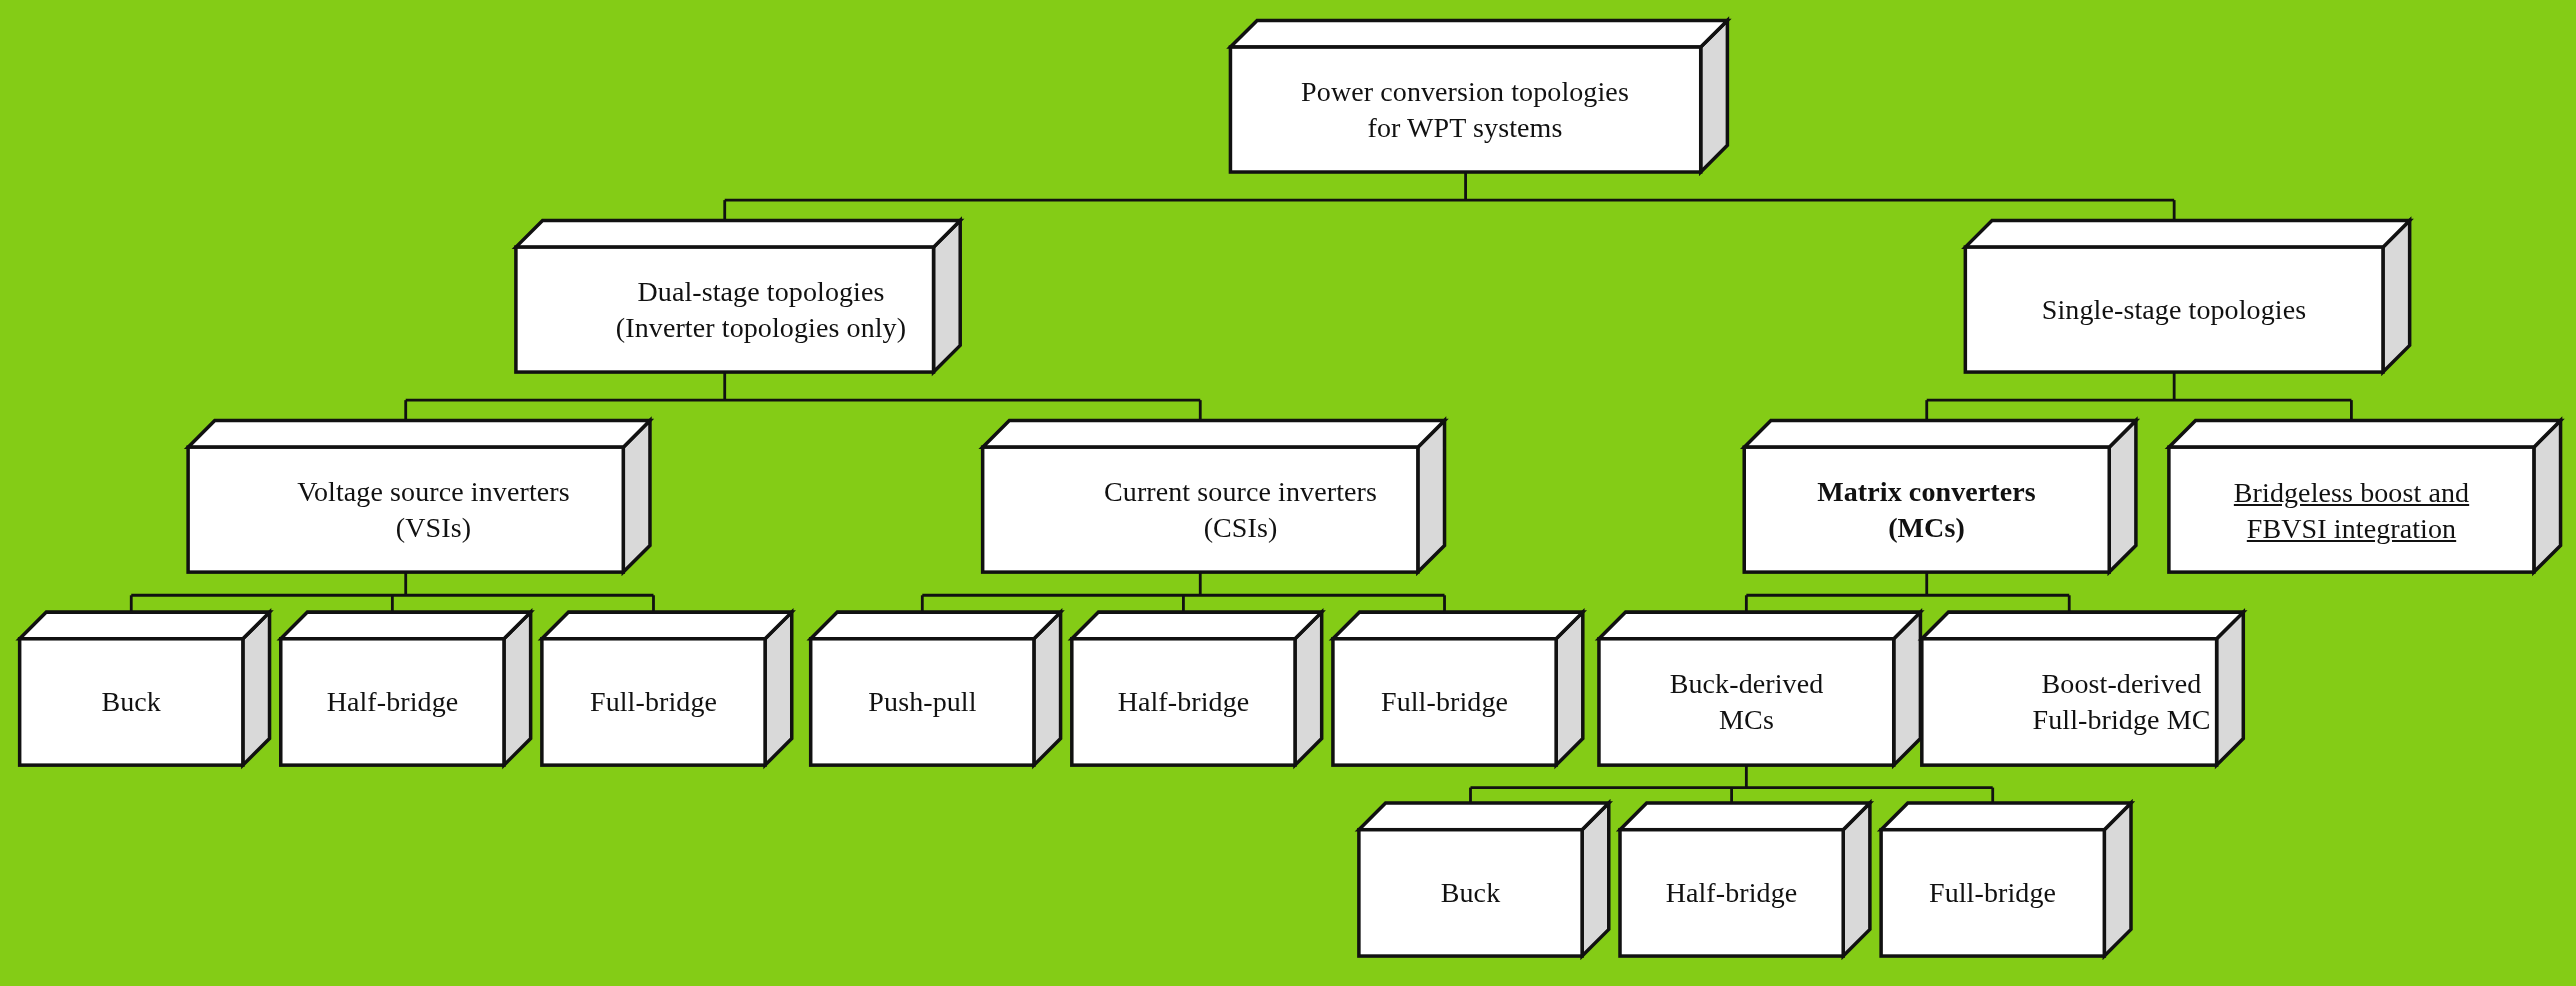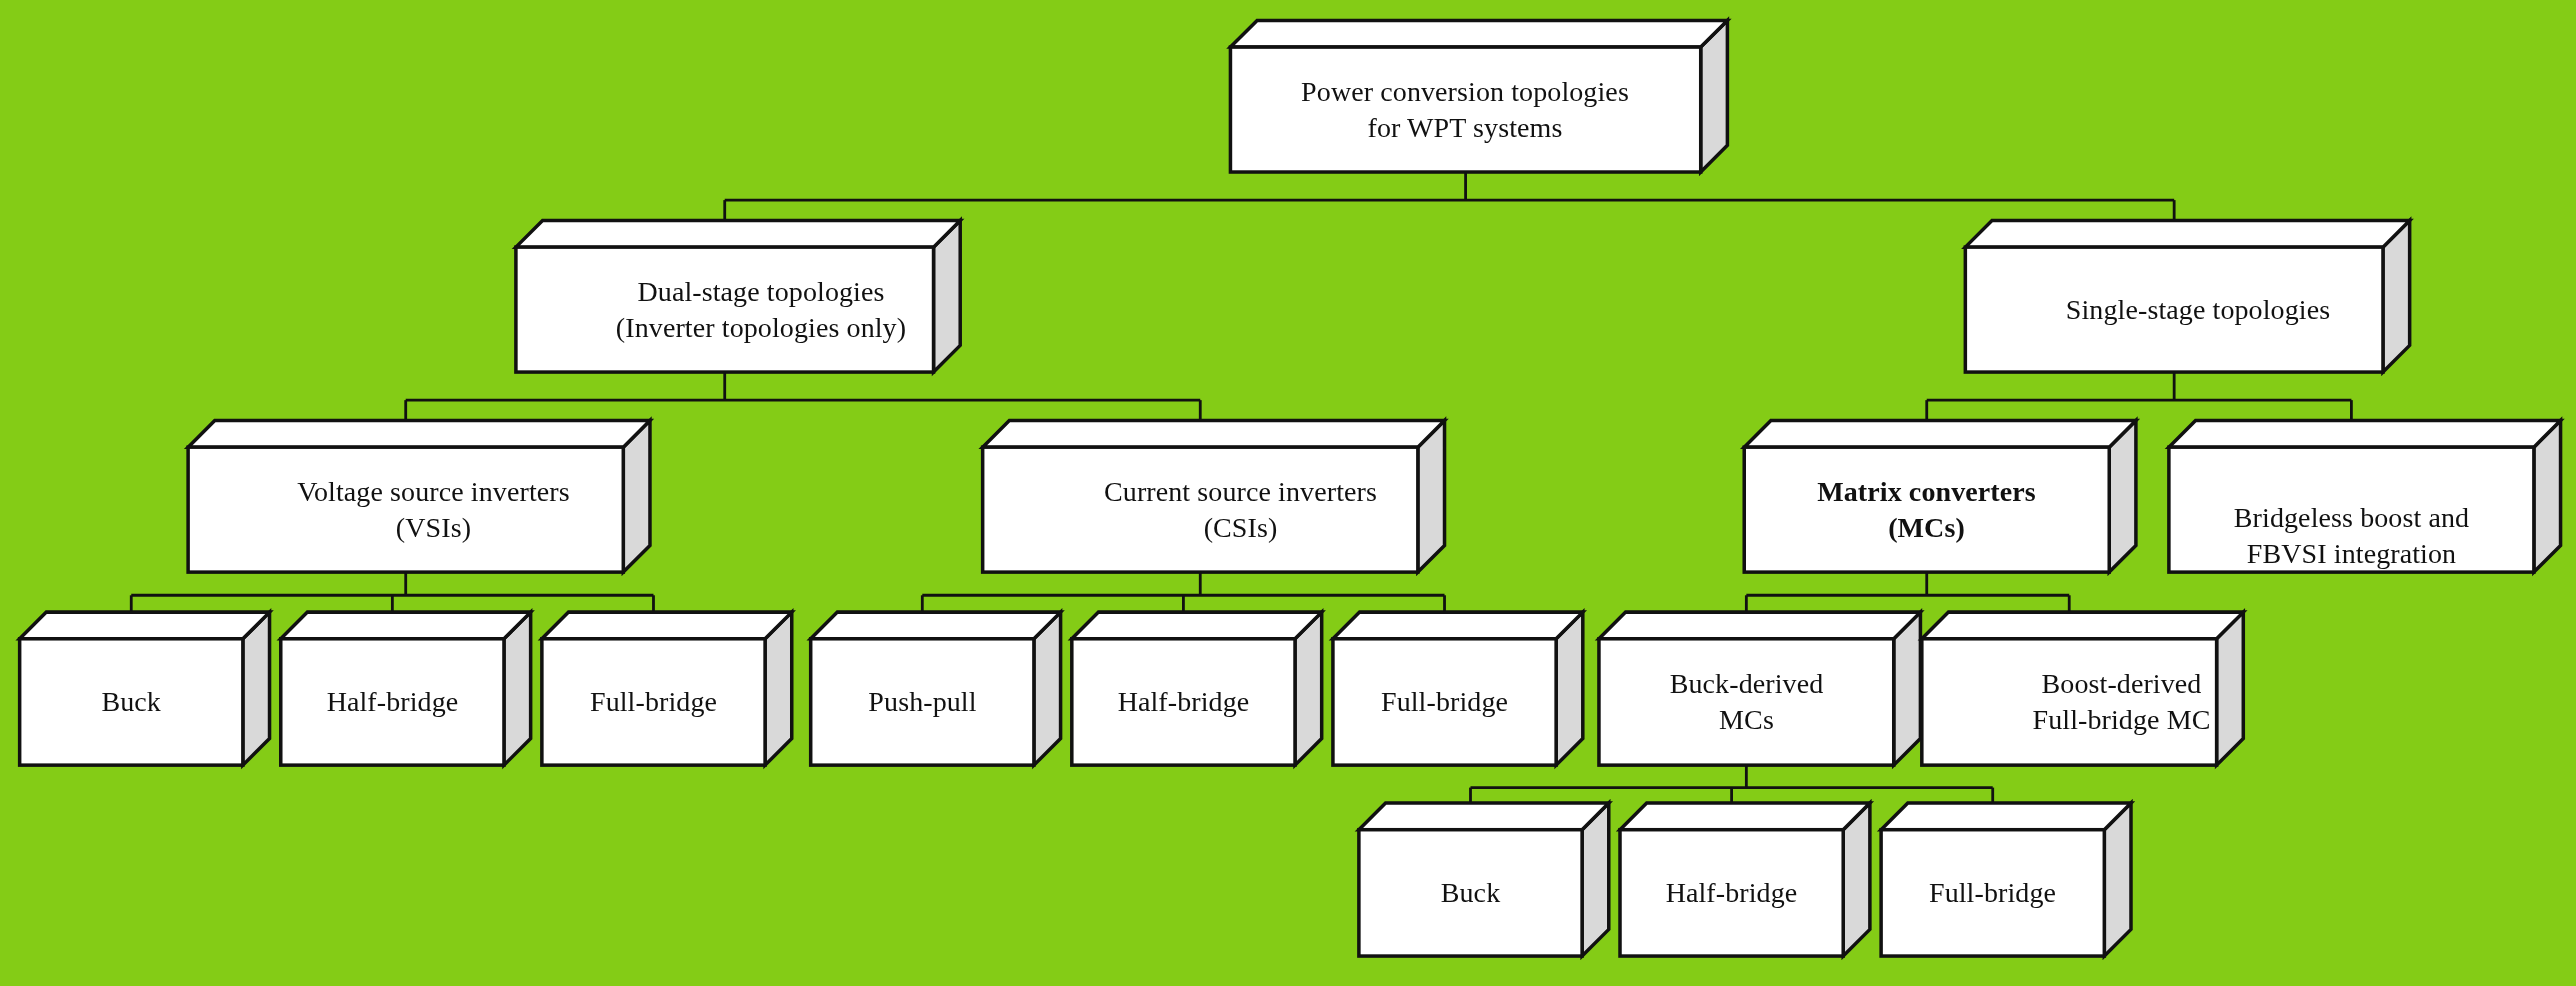--- a/index.html
+++ b/index.html
@@ -184,28 +184,28 @@
           <path d="M 2680 1182 L 2718 1144 L 3036 1144 L 2998 1182 Z" fill="#ffffff" stroke="#111111" stroke-width="5" stroke-linejoin="miter"></path>
           <rect x="2680" y="1182" width="318" height="180" fill="#ffffff" stroke="#111111" stroke-width="5"></rect>
         </g>
       </g>
   </svg>
   <div id="labels-layer">
       <div class="node-label" style="left: 1230px; top: 47px; width: 470px; height: 125px;">Power conversion topologies
 for WPT systems</div>
       <div class="node-label" style="left: 516px; top: 247px; width: 418px; height: 125px; padding-left: 36px;">Dual-stage topologies
 (Inverter topologies only)</div>
-      <div class="node-label" style="left: 1965px; top: 247px; width: 418px; height: 125px; padding-left: 24px;">Single-stage topologies</div>
+      <div class="node-label" style="left: 1965px; top: 247px; width: 418px; height: 125px;">Single-stage topologies</div>
       <div class="node-label" style="left: 188px; top: 447px; width: 435px; height: 125px; margin-left: 28px;">Voltage source inverters
 (VSIs)</div>
       <div class="node-label" style="left: 1023px; top: 447px; width: 435px; height: 125px;">Current source inverters
 (CSIs)</div>
       <div class="node-label" style="left: 1744px; top: 447px; width: 365px; height: 125px; font-weight: bold;">Matrix converters
 (MCs)</div>
-      <div class="node-label" style="left: 2169px; top: 463px; width: 365px; height: 145px;">Bridgeless boost and
+      <div class="node-label" style="left: 2169px; top: 438px; width: 365px; height: 145px; text-decoration: underline;">Bridgeless boost and
 FBVSI integration</div>
       <div class="node-label" style="left: 19.7px; top: 639px; width: 223px; height: 126px;">Buck</div>
       <div class="node-label" style="left: 281px; top: 639px; width: 223px; height: 126px;">Half-bridge</div>
       <div class="node-label" style="left: 542px; top: 639px; width: 223px; height: 126px;">Full-bridge</div>
       <div class="node-label" style="left: 811px; top: 639px; width: 223px; height: 126px;">Push-pull</div>
       <div class="node-label" style="left: 1072px; top: 639px; width: 223px; height: 126px;">Half-bridge</div>
       <div class="node-label" style="left: 1333px; top: 639px; width: 223px; height: 126px;">Full-bridge</div>
       <div class="node-label" style="left: 1599px; top: 639px; width: 295px; height: 126px;">Buck-derived
 MCs</div>
       <div class="node-label" style="left: 1974px; top: 639px; width: 295px; height: 126px;">Boost-derived

